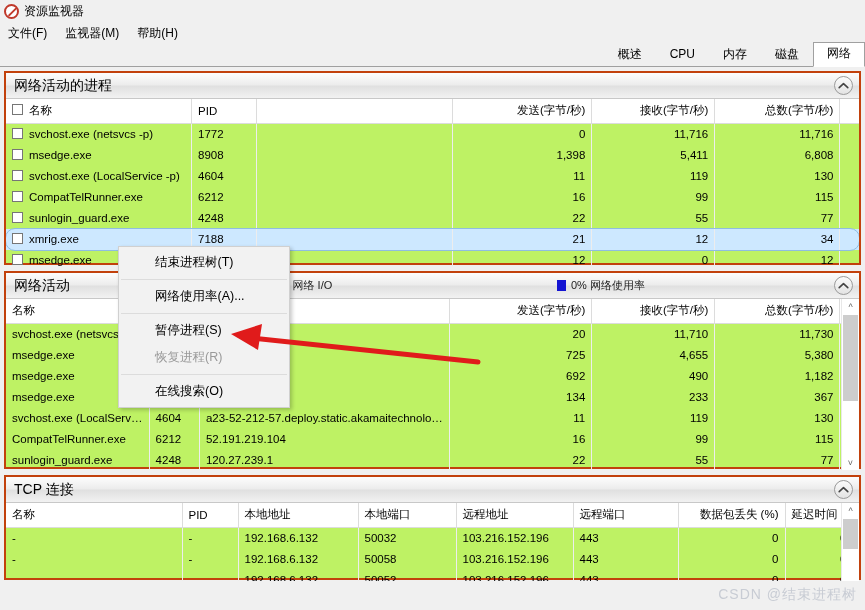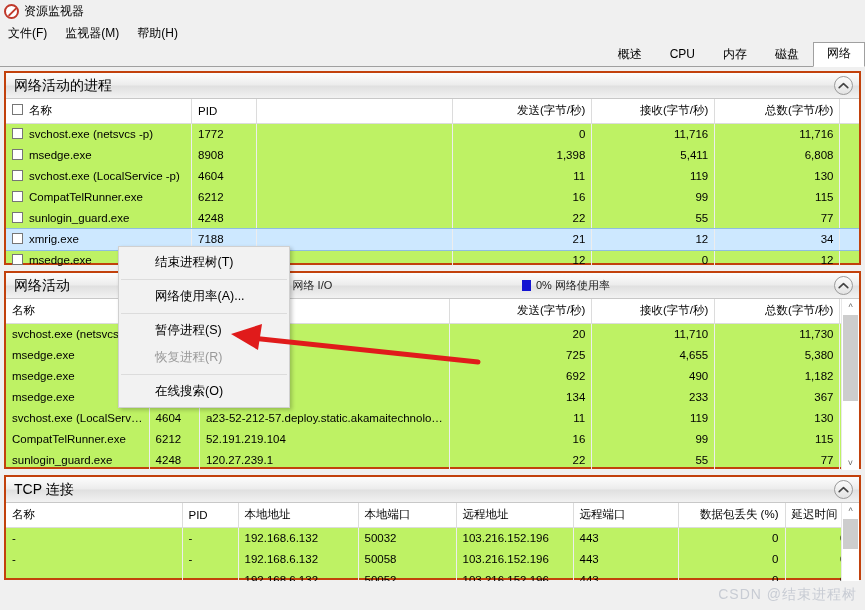--- a/index.html
+++ b/index.html
@@ -54,21 +54,21 @@
     height:26px;box-sizing:border-box;
     background:linear-gradient(to bottom,#fdfdfd 0%,#ececec 48%,#e0e0e0 52%,#f2f2f2 100%);
     border-bottom:1px solid #c8c8c8;
     display:flex;align-items:center;padding:0 8px;position:relative;
   }
   .panel-title{font-size:14px;color:#000;}
   .panel-header .meter-info{
     position:absolute;left:278px;font-size:11px;color:#222;white-space:nowrap;
   }
   .panel-header .usage-info{
-    position:absolute;left:516px;font-size:11px;color:#222;
+    position:absolute;left:551px;font-size:11px;color:#222;
     display:flex;align-items:center;white-space:nowrap;
   }
   .usage-swatch{
     width:9px;height:11px;background:#1414d2;display:inline-block;margin-right:5px;
   }
   .chev-btn{
     position:absolute;right:6px;top:3px;width:19px;height:19px;border-radius:50%;
     background:linear-gradient(to bottom,#fbfbfb,#e3e3e3);
     border:1px solid #9a9a9a;box-sizing:border-box;
     display:flex;align-items:center;justify-content:center;cursor:default;
@@ -80,21 +80,21 @@
     font-weight:normal;text-align:left;padding:4px 6px 5px 6px;
     border-right:1px solid #dcdcdc;border-bottom:1px solid #dcdcdc;
     background:#fff;white-space:nowrap;overflow:hidden;
   }
   table.grid th.num, table.grid td.num{text-align:right;}
   table.grid td{
     padding:4px 6px 5px 6px;border-right:1px solid #ededed;
     white-space:nowrap;overflow:hidden;text-overflow:ellipsis;background:transparent;
   }
   table.grid tr.sel td{background:#cde8ff;}
-  table.grid tr.sel{outline:1px solid #8fbde0;}
+  table.grid tr.sel{outline:1px solid #8fbde0;border-radius:9px;}
   .cb{
     display:inline-block;width:11px;height:11px;border:1px solid #767676;
     background:#fff;box-sizing:border-box;vertical-align:-1px;margin-right:6px;
   }
   .scrollbar{
     position:absolute;right:0;top:0;bottom:0;width:17px;background:#fff;
     border-left:1px solid #e8e8e8;
   }
   .sb-arrow{
     height:15px;display:flex;align-items:center;justify-content:center;

